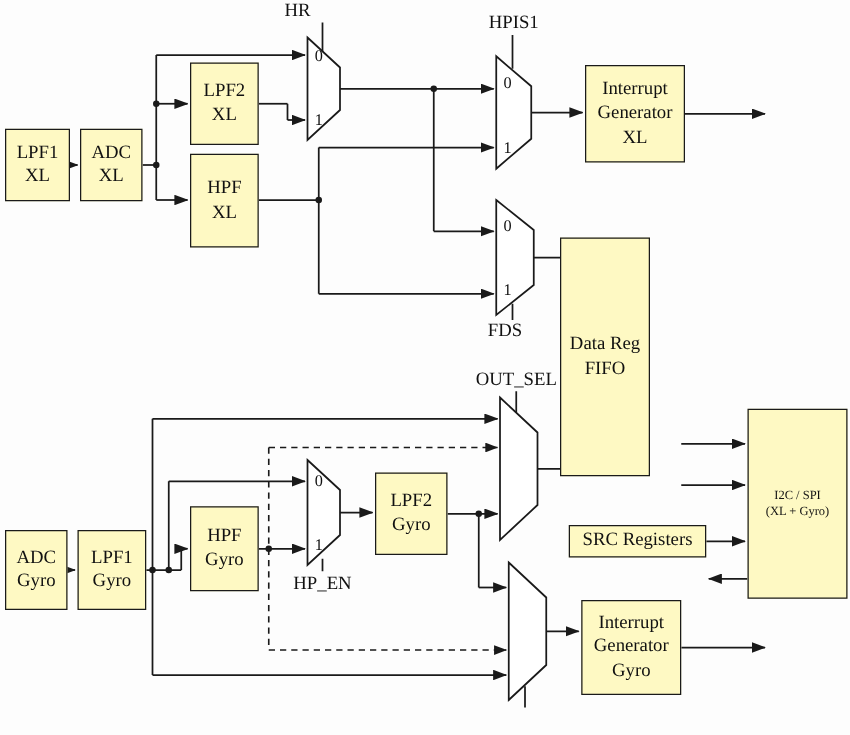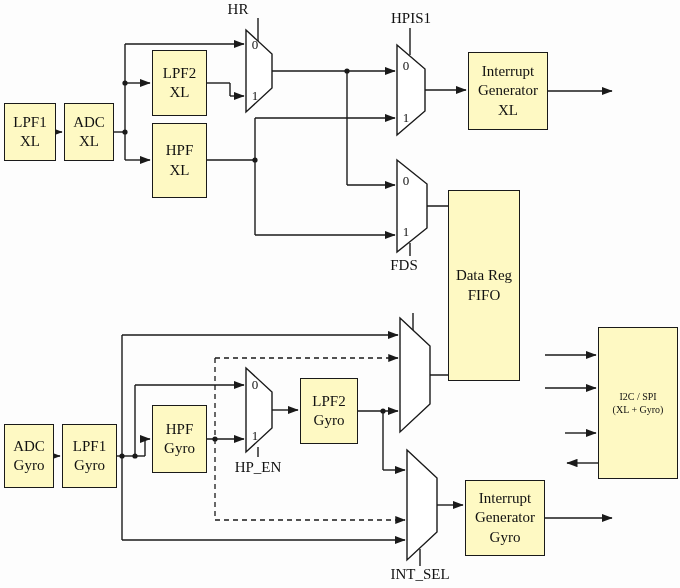--- a/index.html
+++ b/index.html
@@ -138,20 +138,23 @@
   <div class="box" style="left:448px;top:190px;width:72px;height:191px">
     <span>Data Reg
 FIFO</span>
     </div>
 
   <div class="box small" style="left:598px;top:327px;width:80px;height:152px">
     <span>I2C / SPI
 (XL + Gyro)</span>
     </div>
 
+  <div class="box" style="left:455px;top:420px;width:110px;height:26px">
+    <span>SRC Registers</span>
+    </div>
 
 
   <div class="box" style="left:4px;top:424px;width:50px;height:64px">
     <span>ADC
 Gyro</span>
     </div>
 
   <div class="box" style="left:62px;top:424px;width:55px;height:64px">
     <span>LPF1
 Gyro</span>
@@ -169,21 +172,21 @@
 
   <div class="box" style="left:465px;top:480px;width:80px;height:76px">
     <span>Interrupt
 Generator
 Gyro</span>
     </div>
 
   <div class="lbl" style="left:218px;top:1px;width:40px">HR</div>
   <div class="lbl" style="left:371px;top:10px;width:80px">HPIS1</div>
   <div class="lbl" style="left:364px;top:257px;width:80px">FDS</div>
-  <div class="lbl" style="left:370px;top:566px;width:100px">INT_SEL</div>
+  <div class="lbl" style="left:363px;top:296px;width:100px">OUT_SEL</div>
   <div class="lbl" style="left:208px;top:459px;width:100px">HP_EN</div>
 
   <div class="muxnum" style="left:248px;top:37px">0</div>
   <div class="muxnum" style="left:248px;top:88px">1</div>
   <div class="muxnum" style="left:399px;top:58px">0</div>
   <div class="muxnum" style="left:399px;top:110px">1</div>
   <div class="muxnum" style="left:399px;top:173px">0</div>
   <div class="muxnum" style="left:399px;top:224px">1</div>
   <div class="muxnum" style="left:248px;top:377px">0</div>
   <div class="muxnum" style="left:248px;top:428px">1</div>

